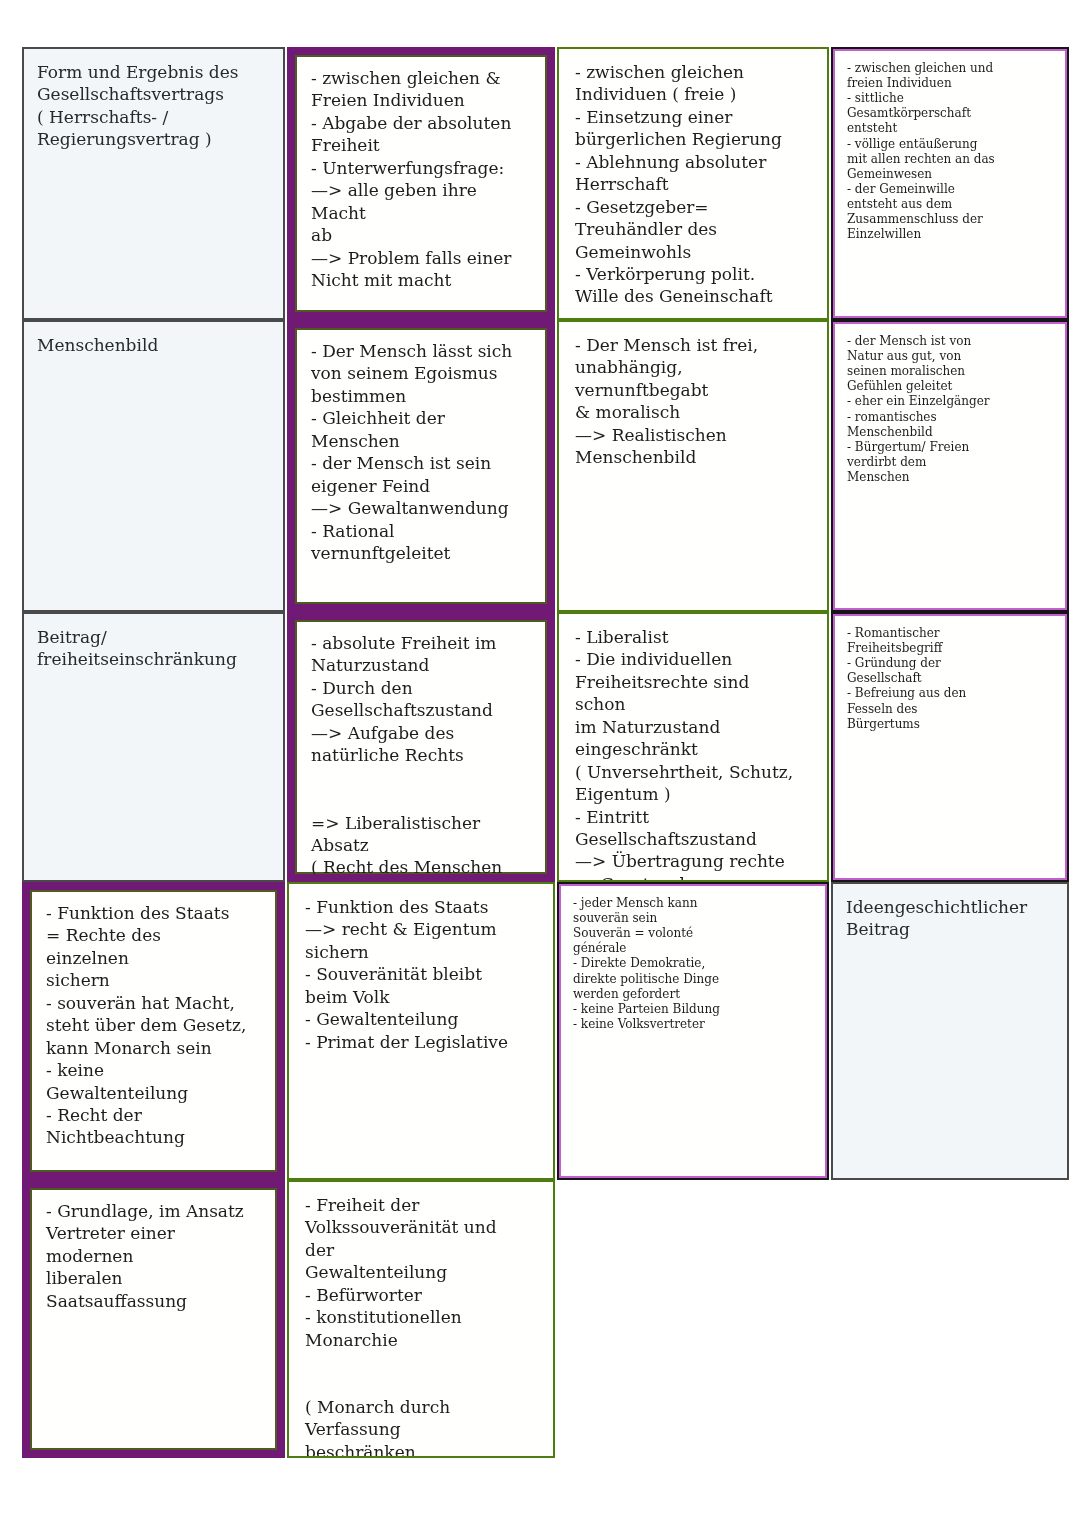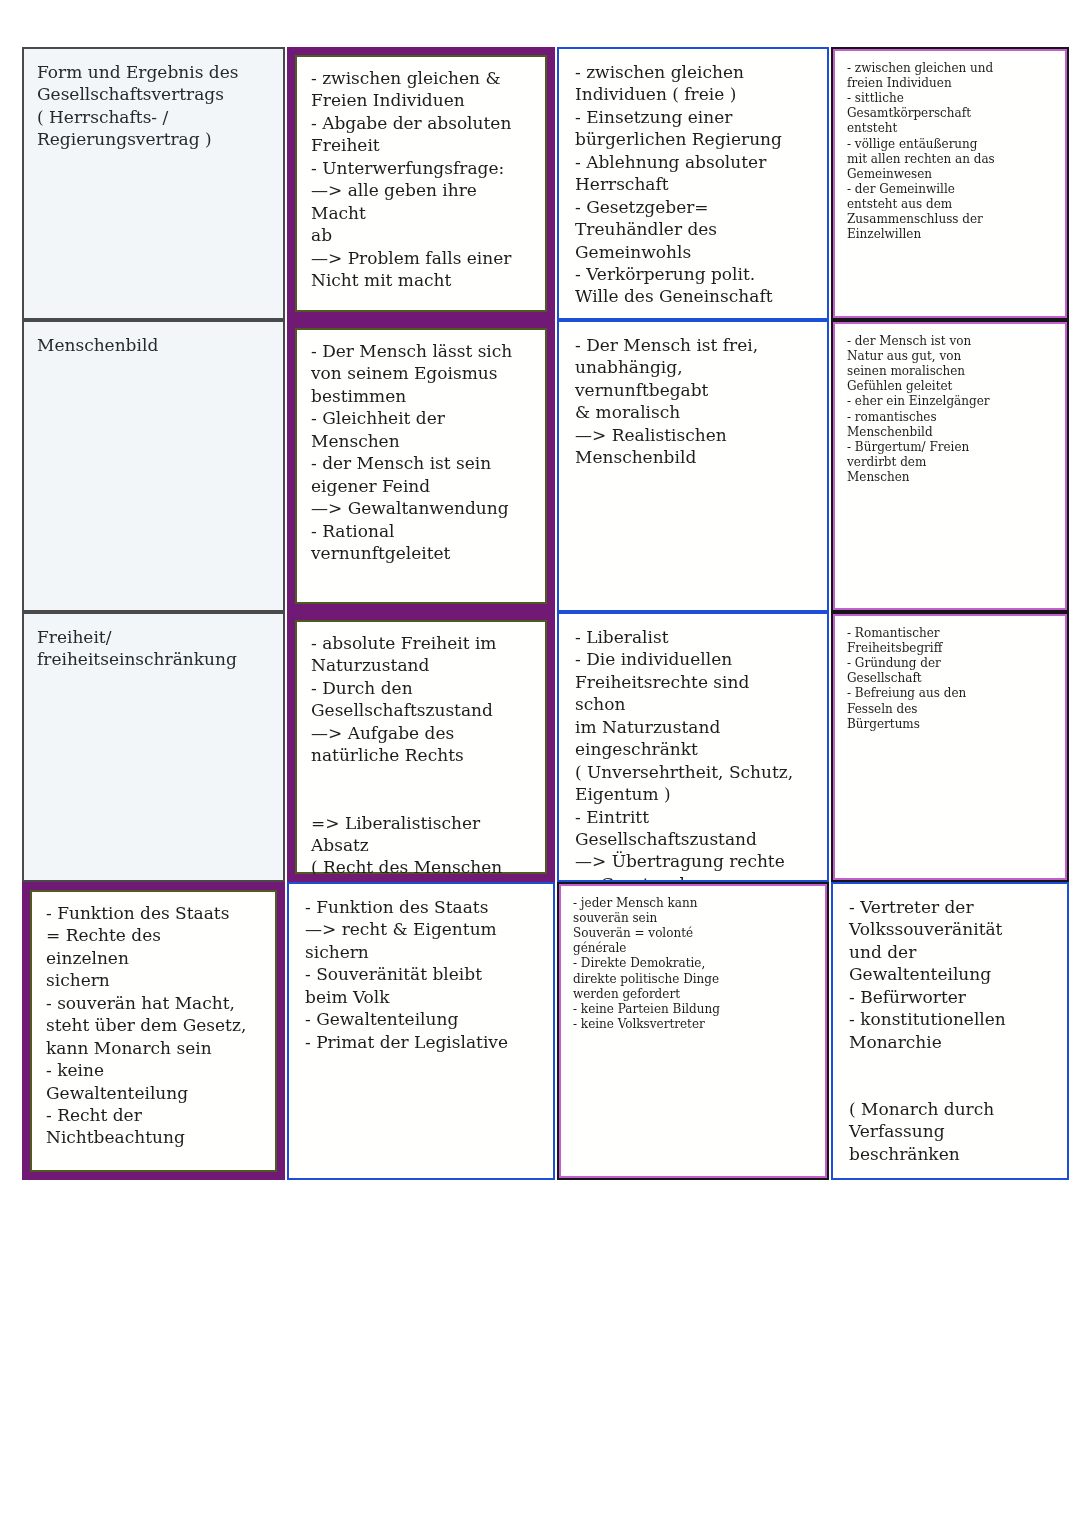--- a/index.html
+++ b/index.html
@@ -31,21 +31,21 @@
     border: 2px solid #4a4a4a;
     background: #f2f6f9;
     color: #26292c;
   }
   .cell.col-2 {
     border: 8px solid #701a75;
     box-shadow: inset 0 0 0 2px #4d5a20;
     padding-left: 16px;
   }
   .cell.col-3 {
-    border: 2px solid #1d4ed8;
+    border: 2px solid #4d7c0f;
     padding-left: 16px;
   }
   .cell.col-4 {
     border: 2px solid #161616;
     box-shadow: inset 0 0 0 2px #c45fd0;
     font-size: 12px;
     line-height: 1.26;
     padding-left: 14px;
   }
 </style>
@@ -112,21 +112,21 @@
 Natur aus gut, von
 seinen moralischen
 Gefühlen geleitet
 - eher ein Einzelgänger
 - romantisches
 Menschenbild
 - Bürgertum/ Freien
 verdirbt dem
 Menschen</div>
 
-  <div class="cell label-col">Freiheit/
+  <div class="cell label-col">Beitrag/
 freiheitseinschränkung</div>
   <div class="cell col-2">- absolute Freiheit im
 Naturzustand
 - Durch den
 Gesellschaftszustand
 —&gt; Aufgabe des
 natürliche Rechts
 
 
 =&gt; Liberalistischer Absatz
@@ -170,21 +170,26 @@
   <div class="cell col-4">- jeder Mensch kann
 souverän sein
 Souverän = volonté
 générale
 - Direkte Demokratie,
 direkte politische Dinge
 werden gefordert
 - keine Parteien Bildung
 - keine Volksvertreter</div>
 
-  <div class="cell col-3">- Vertreter der
+  <div class="cell label-col">Ideengeschichtlicher
+Beitrag</div>
+  <div class="cell col-2">- Grundlage, im Ansatz
+Vertreter einer modernen
+liberalen Saatsauffassung</div>
+  <div class="cell col-3">- Freiheit der
 Volkssouveränität und der
 Gewaltenteilung
 - Befürworter
 - konstitutionellen
 Monarchie
 
 
 ( Monarch durch Verfassung
 beschränken</div>
 </div>

